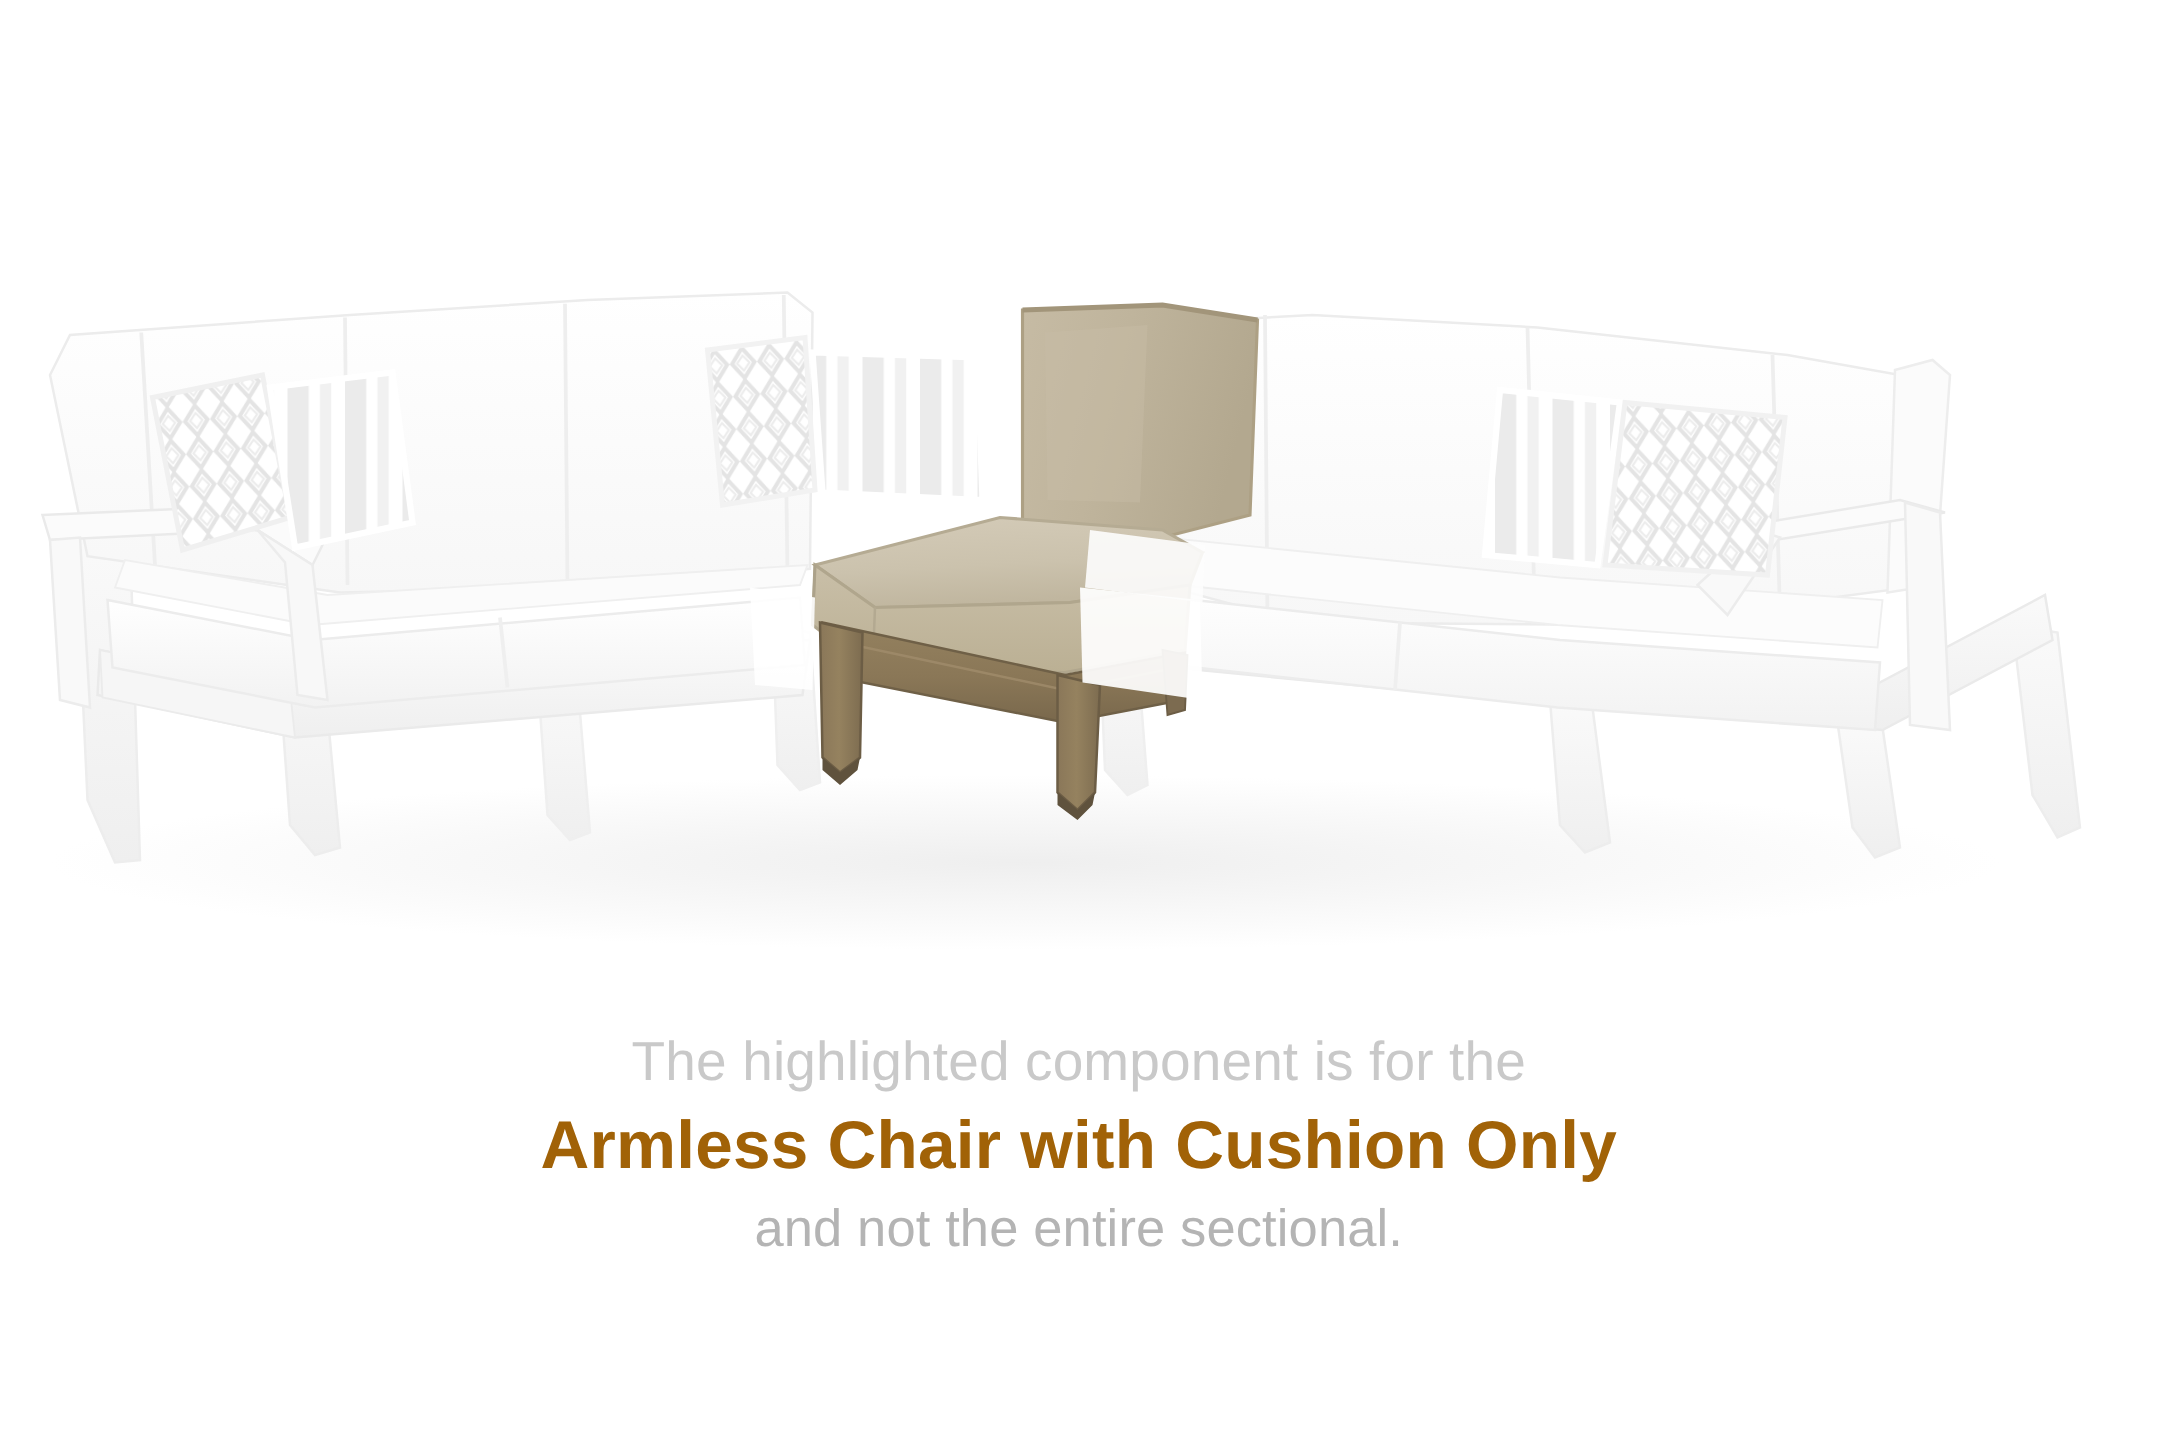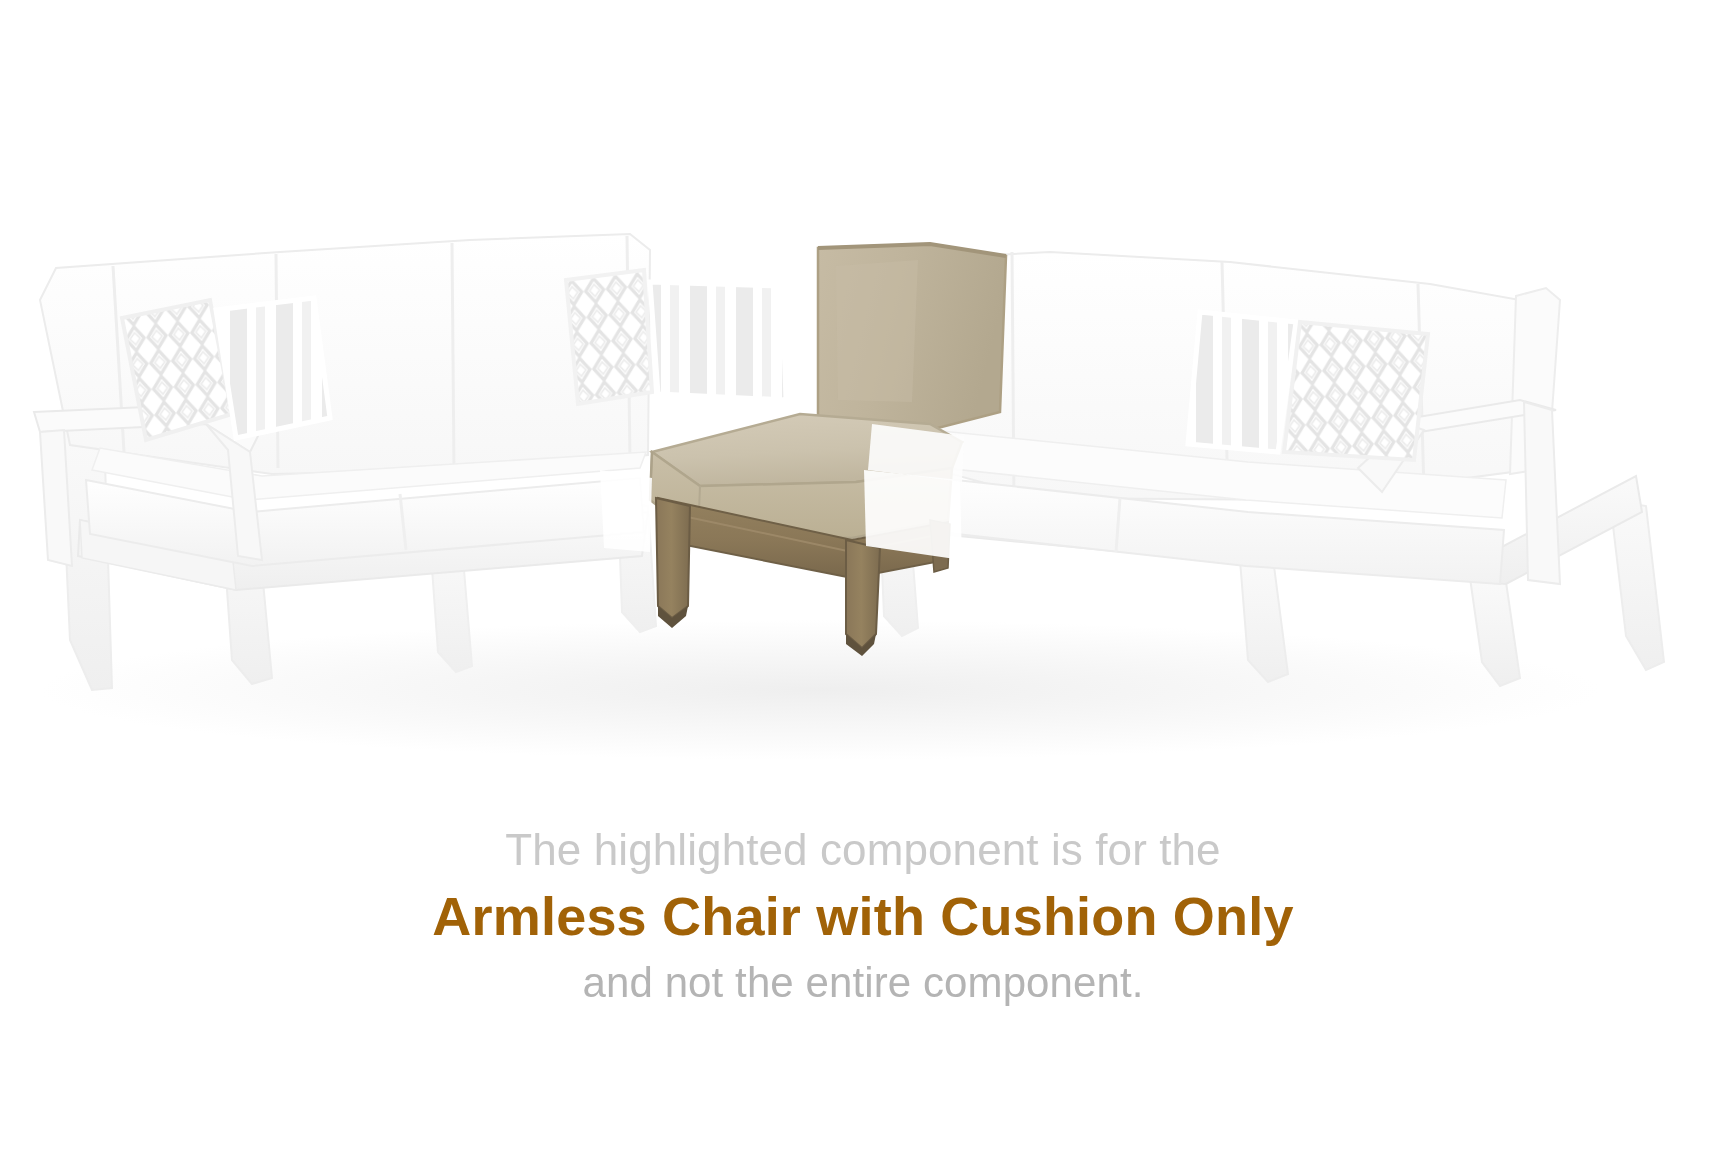--- a/index.html
+++ b/index.html
@@ -234,16 +234,16 @@
       </g>
       <g>
         <path d="M600 470 L652 478 L650 552 L604 548 Z" fill="#ffffff" opacity="0.9"></path>
       </g>
     </svg>
   </div>
 
   <div id="caption">
     <div class="cap-line-1">The highlighted component is for the</div>
     <div class="cap-line-2">Armless Chair with Cushion Only</div>
-    <div class="cap-line-3">and not the entire component.</div>
+    <div class="cap-line-3">and not the entire sectional.</div>
   </div>
 
 </div>
 
 </body></html>

